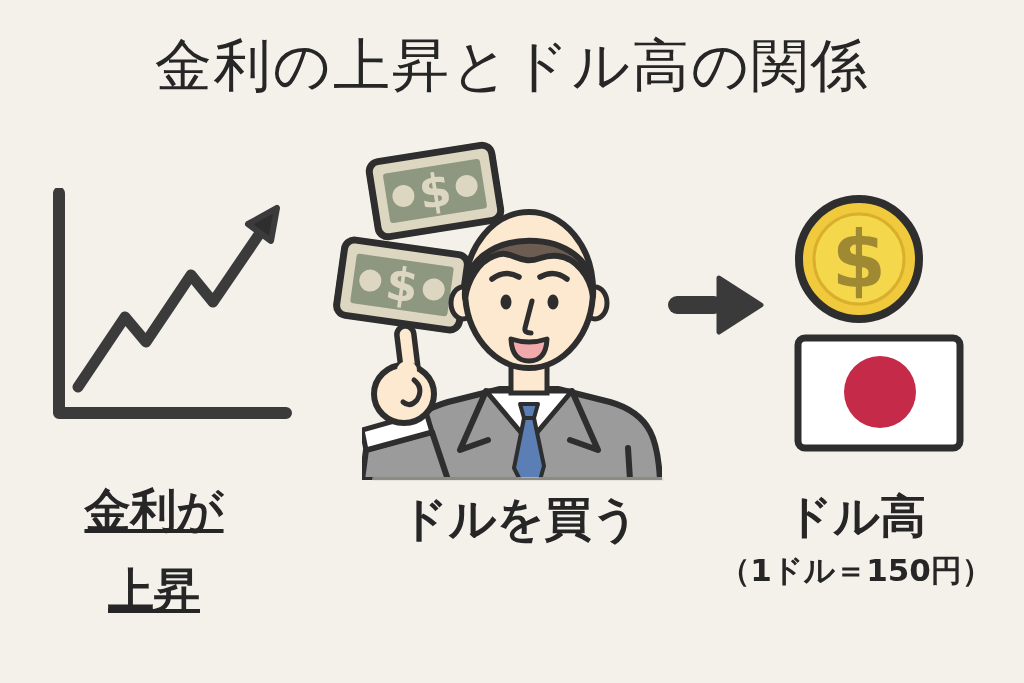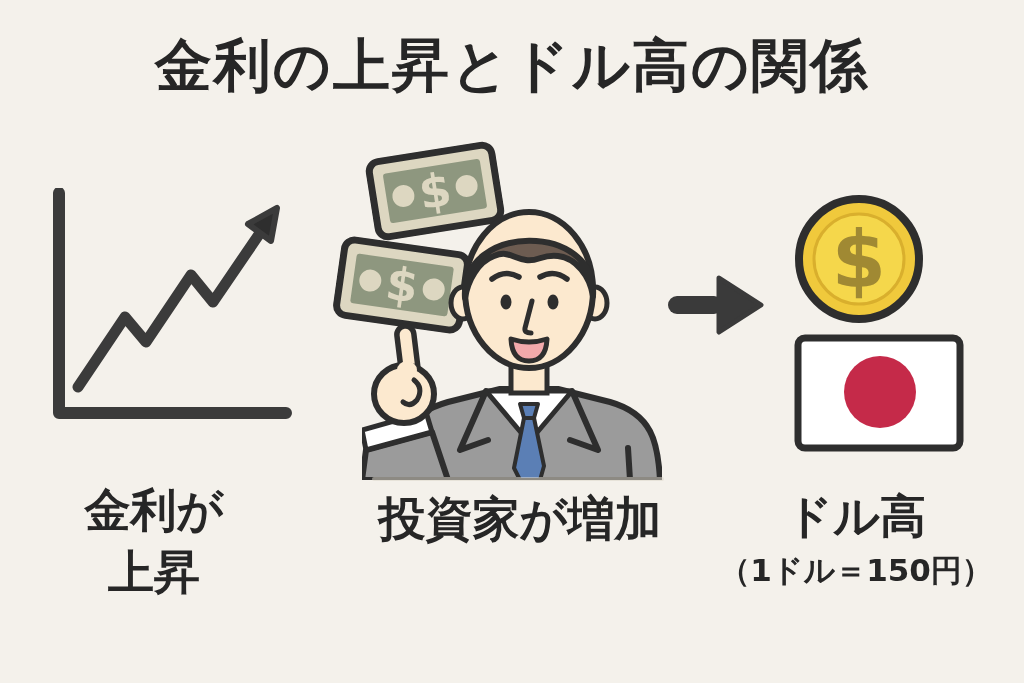--- a/index.html
+++ b/index.html
@@ -10,28 +10,28 @@
     color: var(--text);
     overflow: hidden;
   }
   .canvas { position:relative; width:1024px; height:683px; background:var(--background); }
   .abs { position:absolute; }
 
   .title {
     left:0; right:0; top:28px;
     text-align:center;
     font-size:57px;
-    font-weight:700;
+    font-weight:400;
     letter-spacing:2px;
     color:var(--text);
   }
 
   .step-label { text-align:center; font-weight:800; color:var(--text); line-height:1.22; }
   .step-label .l1 { display:block; font-size:46px; }
-  .step-label .l2 { display:block; font-size:46px; margin-top:6px; }
+  .step-label .l2 { display:block; font-size:46px; margin-top:24px; }
   .step-label.mid .l1, .step-label.mid .l2 { font-size:47px; }
   .step-label.right .l2 { font-size:31px; margin-top:8px; letter-spacing:0px; }
 
   .bill1 { transform: rotate(-9deg); }
   .bill2 { transform: rotate(8deg); }
 
   .illu-edge { background: var(--illustration-edge); opacity:.55; border-radius:3px; }
 
   
   .sk-ink   { stroke: var(--ink); }
@@ -135,27 +135,27 @@
     <circle cx="67" cy="67" r="60" class="f-gold sk-ink" stroke-width="8"></circle>
     <circle cx="67" cy="67" r="45" class="f-goldl sk-ring" stroke-width="3"></circle>
     <text x="67" y="95" font-size="78" text-anchor="middle" class="f-csym">$</text>
   </svg>
 
   <svg class="abs" style="left:794px; top:334px;" width="170" height="118" viewBox="0 0 170 118">
     <rect x="4" y="4" width="162" height="110" rx="7" class="f-shirt sk-ink" stroke-width="7"></rect>
     <circle cx="86" cy="58" r="36" class="f-red"></circle>
   </svg>
 
-  <div class="abs step-label" style="left:24px; top:482px; width:260px;">
+  <div class="abs step-label" style="left:24px; top:482px; width:260px;text-decoration:underline;">
     <span class="l1">金利が</span>
     <span class="l2">上昇</span>
   </div>
 
   <div class="abs step-label mid" style="left:318px; top:490px; width:404px;">
-    <span class="l1">投資家が増加</span>
+    <span class="l1">ドルを買う</span>
   </div>
 
   <div class="abs step-label right" style="left:686px; top:488px; width:340px;">
     <span class="l1">ドル高</span>
     <span class="l2">（1ドル＝150円）</span>
   </div>
 
 </div>
 
 </body></html>

